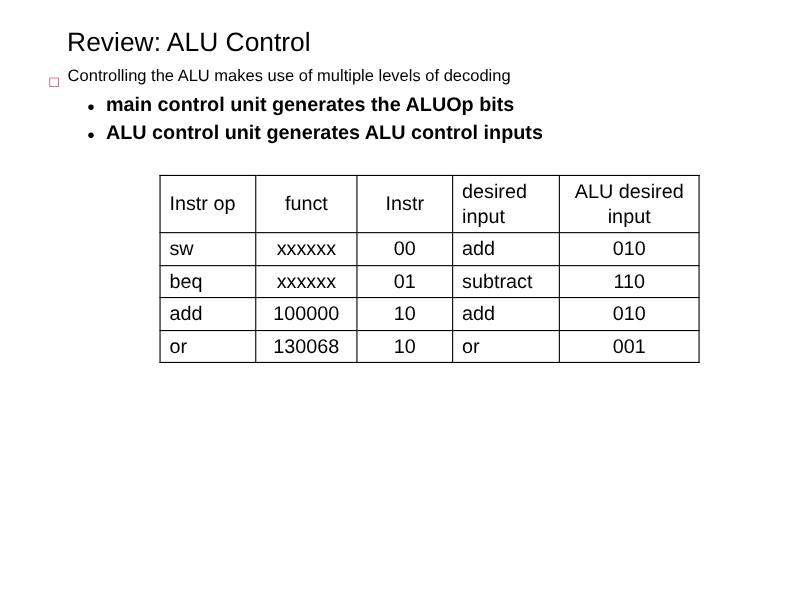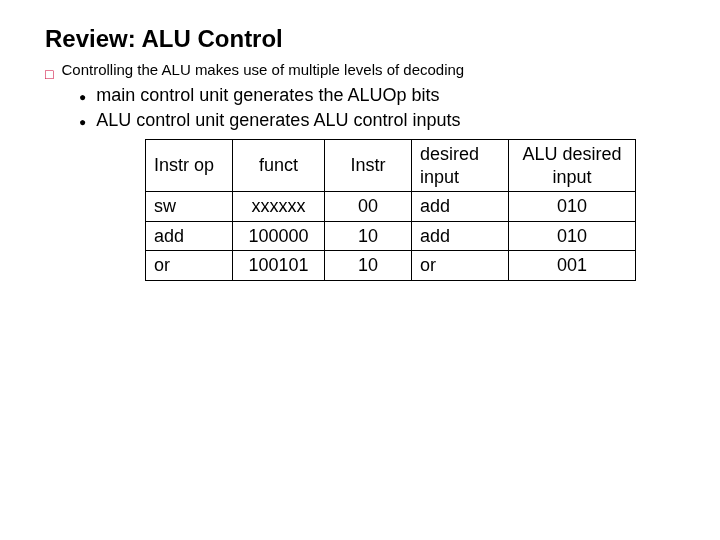--- a/index.html
+++ b/index.html
@@ -7,23 +7,23 @@
     padding: 25px 30px 30px 45px;
     font-family: Arial, Helvetica, sans-serif;
     font-size: 18px;
     color: #000;
     background: #fff;
     width: 720px;
     height: 540px;
     box-sizing: border-box;
   }
   .title {
-    font-weight: bold;
+    font-weight: normal;
     font-size: 24px;
-    margin: 0 0 8px 0;
+    margin: 0 0 8px 16px;
   }
   .bullet-line {
     display: flex;
     align-items: flex-start;
     margin: 4px 0;
   }
   .q-marker {
     color: #cc0033;
     font-size: 14px;
     margin-right: 8px;
@@ -37,24 +37,25 @@
     font-size: 12px;
     margin-right: 10px;
     margin-top: 6px;
     line-height: 1;
   }
   .main-text {
     font-size: 15px;
   }
   .sub-text {
     font-size: 18px;
+    font-weight: bold;
   }
   .table-wrap {
     margin-left: 100px;
-    margin-top: 8px;
+    margin-top: 28px;
   }
   table {
     border-collapse: collapse;
   }
   th, td {
     border: 1.5px solid #000;
     padding: 3px 8px;
     font-size: 18px;
     font-weight: normal;
     text-align: left;
@@ -107,28 +108,35 @@
     </thead>
     <tbody id="tbody">
         <tr>
           <td>sw</td>
           <td class="c-center">xxxxxx</td>
           <td class="c-center">00</td>
           <td>add</td>
           <td class="c-center">010</td>
         </tr>
         <tr>
+          <td>beq</td>
+          <td class="c-center">xxxxxx</td>
+          <td class="c-center">01</td>
+          <td>subtract</td>
+          <td class="c-center">110</td>
+        </tr>
+        <tr>
           <td>add</td>
           <td class="c-center">100000</td>
           <td class="c-center">10</td>
           <td>add</td>
           <td class="c-center">010</td>
         </tr>
         <tr>
           <td>or</td>
-          <td class="c-center">100101</td>
+          <td class="c-center">130068</td>
           <td class="c-center">10</td>
           <td>or</td>
           <td class="c-center">001</td>
         </tr>
       </tbody>
   </table>
 </div>
 
 </body></html>

